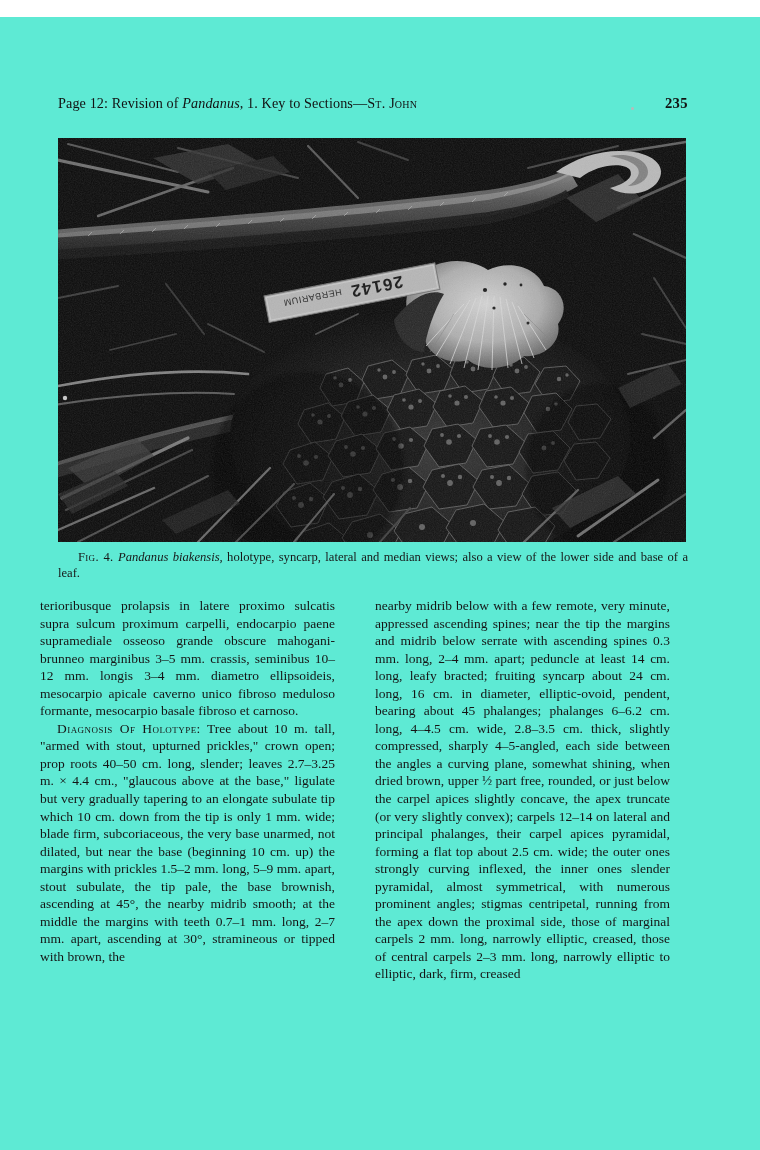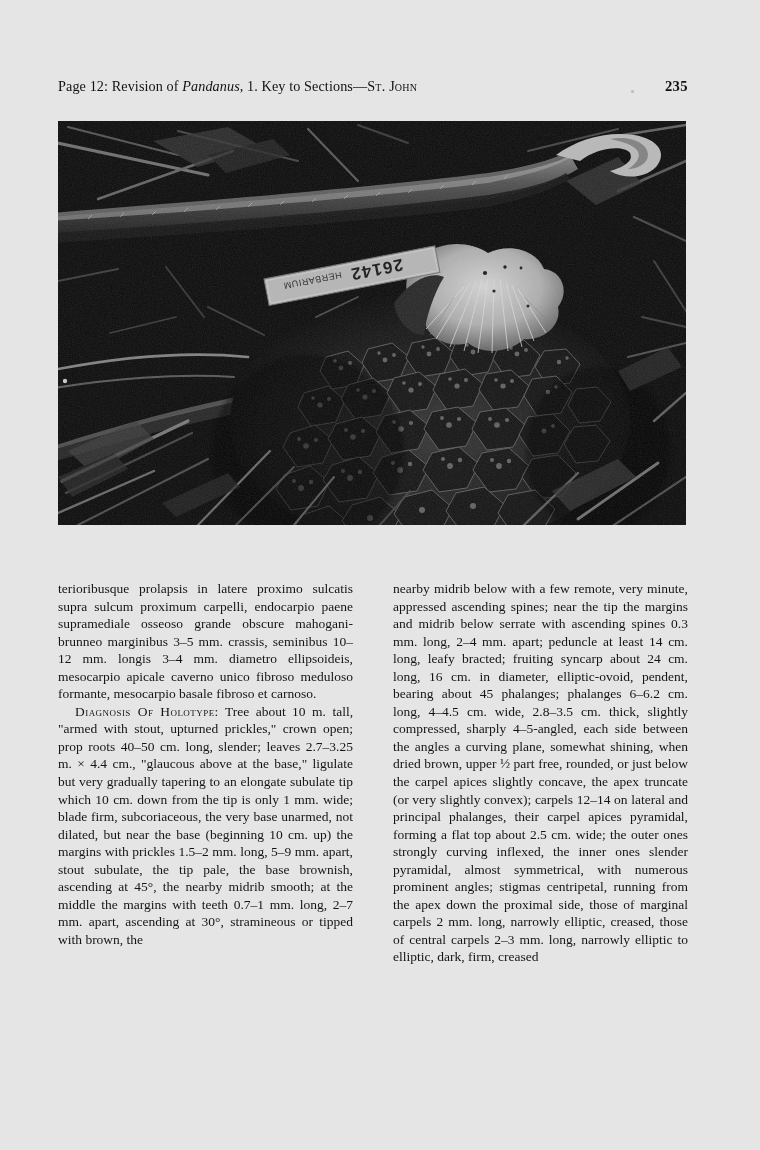--- a/index.html
+++ b/index.html
@@ -12,21 +12,22 @@
     height: 1150px;
     position: relative;
     font-family: "Liberation Serif", "DejaVu Serif", serif;
     color: #1a1a1a;
     overflow: hidden;
   }
 
   .page {
     position: absolute;
     inset: 0;
-    background: #e5e5e5;
+    background: #5eead4;
+    margin-top: 17px;
   }
 
   
   .runhead {
     position: absolute;
     left: 58px;
     top: 78px;
     width: 630px;
     height: 22px;
     display: flex;
@@ -89,21 +90,21 @@
   }
   .caption .sc {
     font-variant: small-caps;
     letter-spacing: 0.3px;
   }
   .caption .ital { font-style: italic; }
 
   
   .columns {
     position: absolute;
-    left: 58px;
+    left: 40px;
     top: 580px;
     width: 630px;
     height: 430px;
     display: flex;
     justify-content: space-between;
   }
   .col {
     width: 295px;
     font-size: 13.5px;
     line-height: 17.55px;
@@ -440,20 +441,21 @@
 
           <circle cx="7" cy="260" r="2.2" fill="#d9d9d9"></circle>
 
           <rect width="628" height="404" fill="#000" opacity="0.08"></rect>
           <rect width="628" height="404" filter="url(#grain)" fill="#9a9a9a" opacity="0.5"></rect>
         </g>
       </svg>
     </div>
   </div>
 
+  <div class="caption"><span class="sc">Fig. 4.</span> <span class="ital">Pandanus biakensis,</span> <span>holotype, syncarp, lateral and median views; also a view of the lower side and base of a leaf.</span></div>
 
   <div class="columns">
 
     <div class="col">
       <p>terioribusque prolapsis in latere proximo sulcatis supra sulcum proximum carpelli, endocarpio paene supramediale osseoso grande obscure mahogani-brunneo marginibus 3–5 mm. crassis, seminibus 10–12 mm. longis 3–4 mm. diametro ellipsoideis, mesocarpio apicale caverno unico fibroso meduloso formante, mesocarpio basale fibroso et carnoso.</p>
       <p><span class="sc">Diagnosis Of Holotype:</span> Tree about 10 m. tall, "armed with stout, upturned prickles," crown open; prop roots 40–50 cm. long, slender; leaves 2.7–3.25 m. × 4.4 cm., "glaucous above at the base," ligulate but very gradually tapering to an elongate subulate tip which 10 cm. down from the tip is only 1 mm. wide; blade firm, subcoriaceous, the very base unarmed, not dilated, but near the base (beginning 10 cm. up) the margins with prickles 1.5–2 mm. long, 5–9 mm. apart, stout subulate, the tip pale, the base brownish, ascending at 45°, the nearby midrib smooth; at the middle the margins with teeth 0.7–1 mm. long, 2–7 mm. apart, ascending at 30°, stramineous or tipped with brown, the</p>
     </div>
 
     <div class="col">
       <p>nearby midrib below with a few remote, very minute, appressed ascending spines; near the tip the margins and midrib below serrate with ascending spines 0.3 mm. long, 2–4 mm. apart; peduncle at least 14 cm. long, leafy bracted; fruiting syncarp about 24 cm. long, 16 cm. in diameter, elliptic-ovoid, pendent, bearing about 45 phalanges; phalanges 6–6.2 cm. long, 4–4.5 cm. wide, 2.8–3.5 cm. thick, slightly compressed, sharply 4–5-angled, each side between the angles a curving plane, somewhat shining, when dried brown, upper ½ part free, rounded, or just below the carpel apices slightly concave, the apex truncate (or very slightly convex); carpels 12–14 on lateral and principal phalanges, their carpel apices pyramidal, forming a flat top about 2.5 cm. wide; the outer ones strongly curving inflexed, the inner ones slender pyramidal, almost symmetrical, with numerous prominent angles; stigmas centripetal, running from the apex down the proximal side, those of marginal carpels 2 mm. long, narrowly elliptic, creased, those of central carpels 2–3 mm. long, narrowly elliptic to elliptic, dark, firm, creased</p>

